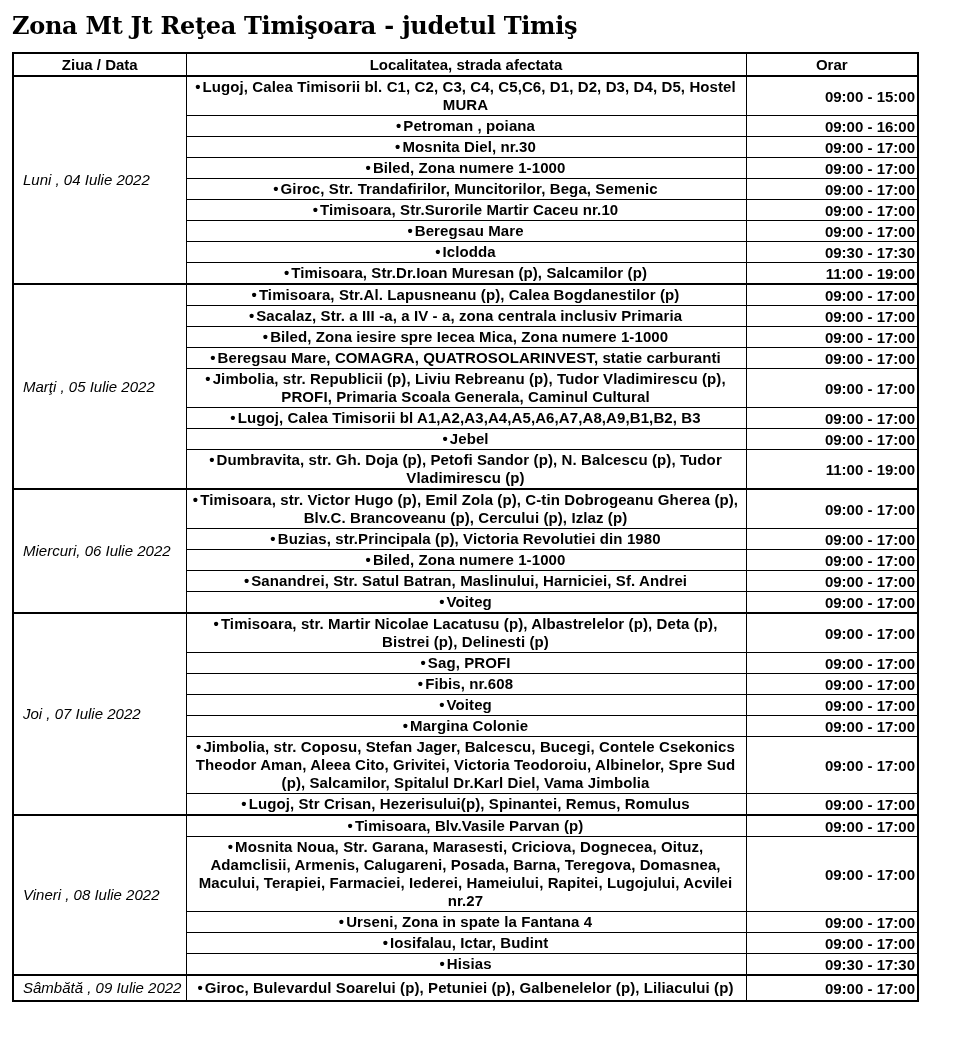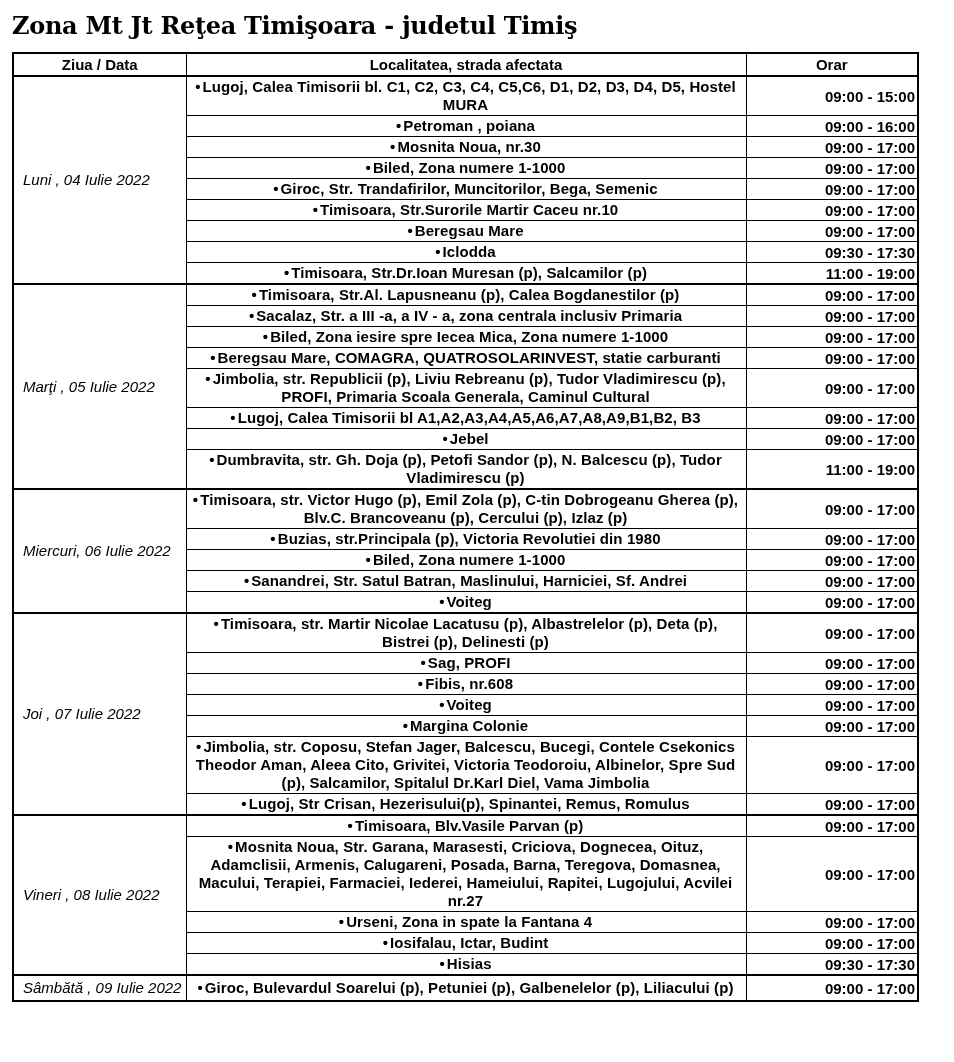--- a/index.html
+++ b/index.html
@@ -85,21 +85,21 @@
       <tr>
         <td class="day" rowspan="9">Luni , 04 Iulie 2022</td>
         <td class="loc">Lugoj, Calea Timisorii bl. C1, C2, C3, C4, C5,C6, D1, D2, D3, D4, D5, Hostel MURA</td>
         <td class="time">09:00 - 15:00</td>
       </tr>
       <tr>
         <td class="loc">Petroman , poiana</td>
         <td class="time">09:00 - 16:00</td>
       </tr>
       <tr>
-        <td class="loc">Mosnita Noua, nr.30</td>
+        <td class="loc">Mosnita Diel, nr.30</td>
         <td class="time">09:00 - 17:00</td>
       </tr>
       <tr>
         <td class="loc">Biled, Zona numere 1-1000</td>
         <td class="time">09:00 - 17:00</td>
       </tr>
       <tr>
         <td class="loc">Giroc, Str. Trandafirilor, Muncitorilor, Bega, Semenic</td>
         <td class="time">09:00 - 17:00</td>
       </tr>

